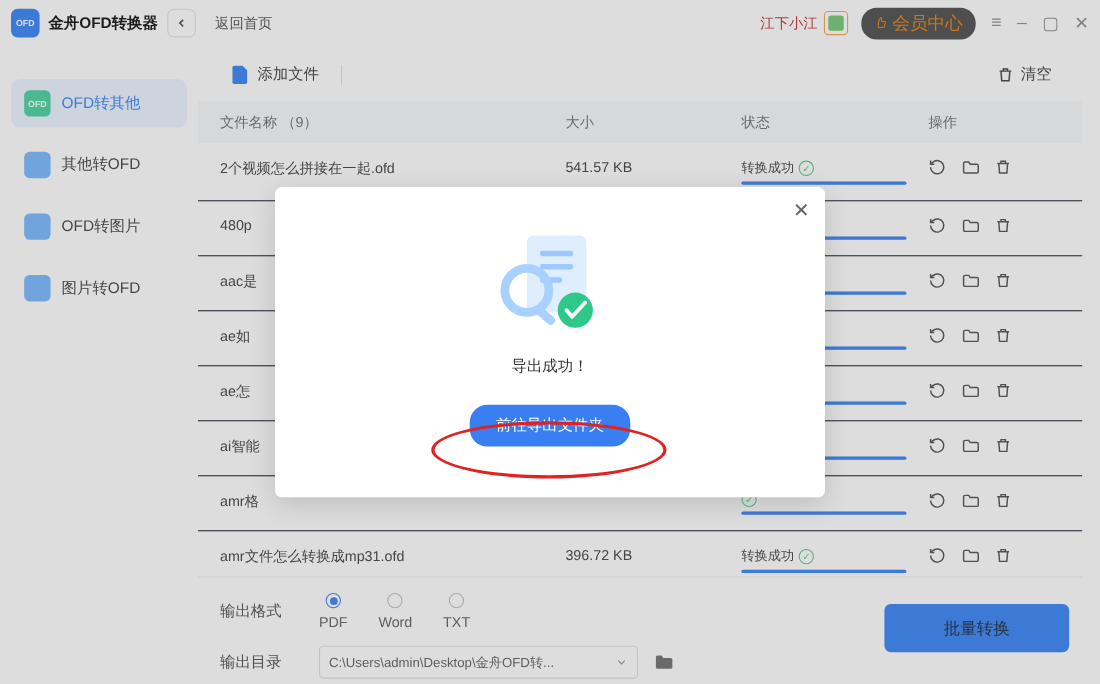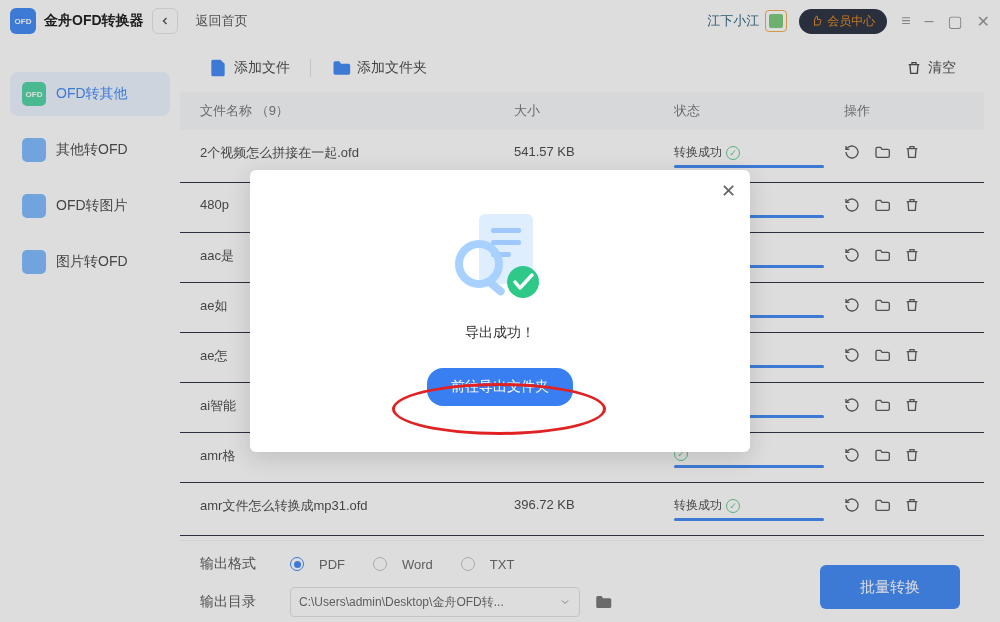--- a/index.html
+++ b/index.html
@@ -5,24 +5,24 @@
   * { box-sizing: border-box; margin: 0; padding: 0; font-family: "Microsoft YaHei", "PingFang SC", sans-serif; }
   body { width: 1000px; height: 622px; overflow: hidden; background: #fff; position: relative; }
 
   
   .titlebar { height: 42px; display: flex; align-items: center; padding: 0 10px; }
   .titlebar .logo-box { width: 26px; height: 26px; border-radius: 6px; background: #2a7bf6; display:flex; align-items:center; justify-content:center; color:#fff; font-size:8px; font-weight:bold; }
   .titlebar .app-title { margin-left: 8px; font-size: 14px; color:#000000; font-weight:600; }
   .titlebar .back-btn { margin-left: 8px; width: 26px; height: 26px; border-radius:6px; background:#fff; border:1px solid #e2e2e2; display:flex; align-items:center; justify-content:center; color:#444; }
   .titlebar .back-label { margin-left: 18px; font-size: 13px; color:#444; }
   .titlebar .spacer { flex:1; }
-  .titlebar .user-name { font-size:13px; color:#0c4a6e; margin-right:6px; }
+  .titlebar .user-name { font-size:13px; color:#b91c1c; margin-right:6px; }
   .titlebar .avatar-box { width:22px; height:22px; border:1px solid #f2a23b; border-radius:4px; display:flex; align-items:center; justify-content:center; margin-right:12px; }
   .titlebar .avatar-box span { width:14px; height:14px; background:#6bc46b; border-radius:2px; }
-  .titlebar .vip-btn { background:#0f172a; color:#e07a00; border-radius:14px; padding:4px 12px; font-size:12px; display:flex; align-items:center; gap:4px; }
+  .titlebar .vip-btn { background:#404040; color:#e07a00; border-radius:14px; padding:4px 12px; font-size:16px; display:flex; align-items:center; gap:4px; }
   .titlebar .win-controls { display:flex; align-items:center; gap:14px; margin-left:14px; }
   .titlebar .win-controls div { color:#888; font-size:16px; cursor:pointer; }
 
   
   .content { display:flex; height: 580px; }
   .sidebar { width: 180px; padding: 30px 10px; background:#fff; }
   .sidebar .item { display:flex; align-items:center; gap:10px; padding:10px 12px; border-radius:8px; font-size:14px; color:#333; margin-bottom:12px; cursor:pointer; }
   .sidebar .item.active { background:#eaf3ff; color:#2a7bf6; }
   .sidebar .item .icon-sq { width:24px; height:24px; border-radius:5px; display:flex; align-items:center; justify-content:center; font-size:8px; color:#fff; font-weight:bold; }
   .ic-green { background:#3bcf9a; }
@@ -50,28 +50,28 @@
   .status-cell { display:flex; flex-direction:column; gap:4px; }
   .status-line { display:flex; align-items:center; gap:4px; color:#333; font-size:12px; }
   .status-check { width:14px; height:14px; border:1.5px solid #4ec77e; border-radius:50%; display:flex; align-items:center; justify-content:center; color:#4ec77e; font-size:9px; }
   .progress { width:150px; height:3px; background:#e3e3e3; border-radius:2px; }
   .progress .bar { height:100%; width:100%; background:#2a7bf6; border-radius:2px; }
   .actions { display:flex; gap:14px; color:#555; }
   .actions .act { width:16px; height:16px; cursor:pointer; color:#444; }
 
   .bottom { padding:14px 20px 5px 20px; border-top:1px solid #eee; display:flex; flex-direction:column; gap:14px; position:relative; }
   .bottom-row { display:flex; align-items:center; gap:12px; font-size:14px; color:#444; }
-  .radio { display:inline-flex; align-items:center; gap:15px; margin-right:16px; font-size:13px; color:#555; cursor:pointer; }
+  .radio { display:inline-flex; align-items:center; gap:5px; margin-right:16px; font-size:13px; color:#555; cursor:pointer;flex-direction:column; }
   .radio .dot { width:14px; height:14px; border:1.5px solid #bbb; border-radius:50%; display:flex; align-items:center; justify-content:center; }
   .radio.on .dot { border-color:#2a7bf6; }
   .radio.on .dot::after { content:""; width:7px; height:7px; background:#2a7bf6; border-radius:50%; }
   .path-select { display:flex; align-items:center; gap:8px; }
   .path-box { width:290px; height:30px; border:1px solid #ddd; border-radius:4px; padding:0 8px; font-size:12px; color:#555; background:#fff; display:flex; align-items:center; justify-content:space-between; }
   .folder-btn { width:30px; height:30px; border-radius:4px; display:flex; align-items:center; justify-content:center; color:#666; cursor:pointer; }
-  .batch-btn { position:absolute; right:24px; top:24px; width:140px; height:44px; background:#2a7bf6; color:#ffffff; border-radius:6px; display:flex; align-items:center; justify-content:center; font-size:15px; cursor:pointer; }
+  .batch-btn { position:absolute; right:12px; top:24px; width:168px; height:44px; background:#2a7bf6; color:#0f172a; border-radius:6px; display:flex; align-items:center; justify-content:center; font-size:15px; cursor:pointer; }
 
   
   .overlay { position:absolute; inset:0; background:rgba(120,120,120,0.25); display:flex; align-items:center; justify-content:center; }
   .modal { width:500px; height:282px; background:#fff; border-radius:6px; position:relative; display:flex; flex-direction:column; align-items:center; padding-top:28px; box-shadow:0 6px 24px rgba(0,0,0,0.14); }
   .modal .close-x { position:absolute; top:10px; right:14px; color:#666; font-size:18px; cursor:pointer; }
   .modal-illus { width:110px; height:110px; position:relative; margin-top:4px; }
   .modal-msg { margin-top:12px; font-size:14px; color:#333; }
   .modal-btn { margin-top:26px; padding:10px 24px; background:#3a7ff2; color:#fff; border-radius:16px; font-size:14px; cursor:pointer; }
   .anno-ellipse { position:absolute; border:3px solid #e02222; border-radius:50%; pointer-events:none; }
 
@@ -130,26 +130,20 @@
   <div class="main">
     <div class="main-inner">
       <div class="toolbar">
         <div class="tbtn">
           <svg class="icon-svg" width="20" height="20" viewBox="0 0 24 24" fill="currentColor">
               <path d="M6 2h9l5 5v13a2 2 0 0 1-2 2H6a2 2 0 0 1-2-2V4a2 2 0 0 1 2-2z"></path>
             </svg>
           <span>添加文件</span>
         </div>
         <div class="sep"></div>
-        <div class="tbtn">
-          <svg class="icon-svg" width="20" height="20" viewBox="0 0 24 24" fill="currentColor">
-              <path d="M3 6a2 2 0 0 1 2-2h5l2 3h9a2 2 0 0 1 2 2v9a2 2 0 0 1-2 2H5a2 2 0 0 1-2-2V6z"></path>
-            </svg>
-          <span>添加文件夹</span>
-        </div>
         <div class="spacer"></div>
         <div class="tbtn">
           <svg width="16" height="16" viewBox="0 0 24 24" fill="none" stroke="currentColor" stroke-width="2">
               <path d="M4 7h16M9 7V4h6v3M6 7l1 13h10l1-13"></path>
             </svg>
           <span>清空</span>
         </div>
       </div>
 
       <div class="table">

